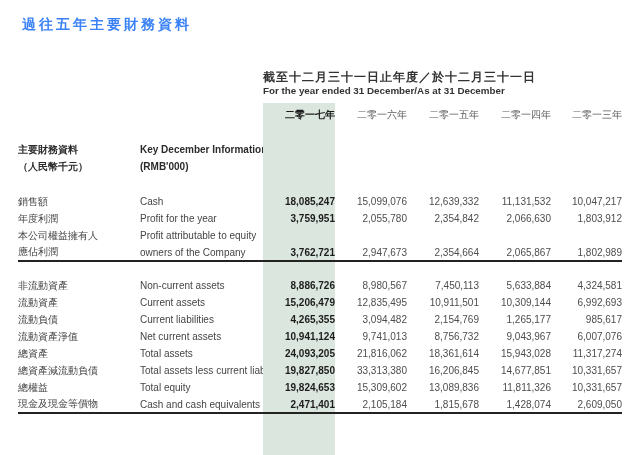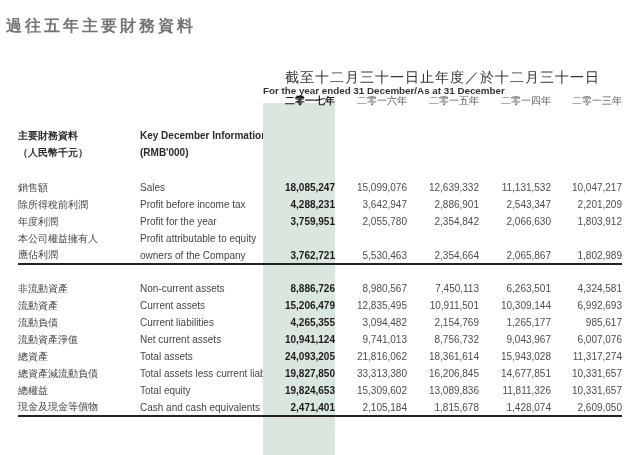--- a/index.html
+++ b/index.html
@@ -2,41 +2,41 @@
 <html><head>
 <meta charset="utf-8">
 <style>
   * { margin:0; padding:0; box-sizing:border-box; }
   html,body { background:#ffffff; }
   .page {
     position:relative; width:640px; height:455px; background:#ffffff;
     font-family:"Liberation Sans", sans-serif; overflow:hidden;
   }
   .page-title-zh {
-    position:absolute; left:6px; top:16px;
-    font-size:16px; font-weight:bold; color:#737373; letter-spacing:3px;
+    position:absolute; left:22px; top:16px;
+    font-size:14px; font-weight:bold; color:#3b82f6; letter-spacing:3px;
   }
   .page-title-en {
     position:absolute; left:263px; top:11px; width:372px;
     font-size:15px; font-weight:bold; color:#2e8c68; line-height:1.45; letter-spacing:0.2px;
   }
   .period-zh {
-    position:absolute; left:263px; top:69px; width:359px; text-align:center;
-    font-size:14px; font-weight:normal; color:#333333; letter-spacing:1px;
+    position:absolute; left:263px; top:69px; width:359px; 
+    font-size:12px; font-weight:bold; color:#333333; letter-spacing:1px;
   }
   .period-en {
     position:absolute; left:263px; top:85px; width:359px; 
     font-size:9.8px; font-weight:bold; color:#333333;
   }
   .highlight-col {
     position:absolute; left:263px; top:103px; width:72px; height:352px;
     background:#dbe6df;
   }
   table.fin {
-    position:absolute; left:18px; top:93px; width:604px;
+    position:absolute; left:18px; top:107px; width:604px;
     border-collapse:collapse; table-layout:fixed;
     font-size:10px; color:#454545;
   }
   table.fin td { padding:0; height:17px; vertical-align:middle; overflow:hidden; white-space:nowrap; }
   tr.year-zh td { height:16px; }
   tr.year-num td { height:19px; }
   tr.rule td { border-bottom:2px solid #222222; }
   td.yr { text-align:right; padding-right:8px; color:#5c5c5c; }
   td.num { text-align:right; padding-right:8px; color:#4d4d4d; }
   td.col17 { font-weight:bold; color:#1c1c1c; }
@@ -92,35 +92,26 @@
       <tr>
         <td class="sect">（人民幣千元）</td>
         <td class="sect sub">(RMB'000)</td>
         <td colspan="5"></td>
       </tr>
       <tr class="sp">
           <td colspan="7"></td>
         </tr>
     <tr>
           <td class="">銷售額</td>
-          <td class="">Sales</td>
+          <td class="">Cash</td>
           <td class="num col17">18,085,247</td>
           <td class="num">15,099,076</td>
           <td class="num">12,639,332</td>
           <td class="num">11,131,532</td>
           <td class="num">10,047,217</td>
-        </tr>
-        <tr>
-          <td class="">除所得稅前利潤</td>
-          <td class="">Profit before income tax</td>
-          <td class="num col17">4,288,231</td>
-          <td class="num">3,642,947</td>
-          <td class="num">2,886,901</td>
-          <td class="num">2,543,347</td>
-          <td class="num">2,201,209</td>
         </tr>
         <tr>
           <td class="">年度利潤</td>
           <td class="">Profit for the year</td>
           <td class="num col17">3,759,951</td>
           <td class="num">2,055,780</td>
           <td class="num">2,354,842</td>
           <td class="num">2,066,630</td>
           <td class="num">1,803,912</td>
         </tr>
@@ -130,35 +121,35 @@
           <td class="num col17"></td>
           <td class="num"></td>
           <td class="num"></td>
           <td class="num"></td>
           <td class="num"></td>
         </tr>
         <tr class="rule">
           <td class="indent-zh">應佔利潤</td>
           <td class="indent-en">owners of the Company</td>
           <td class="num col17">3,762,721</td>
-          <td class="num">5,530,463</td>
+          <td class="num">2,947,673</td>
           <td class="num">2,354,664</td>
           <td class="num">2,065,867</td>
           <td class="num">1,802,989</td>
         </tr>
         <tr class="sp2">
           <td colspan="7"></td>
         </tr>
         <tr>
           <td class="">非流動資產</td>
           <td class="">Non-current assets</td>
           <td class="num col17">8,886,726</td>
           <td class="num">8,980,567</td>
           <td class="num">7,450,113</td>
-          <td class="num">6,263,501</td>
+          <td class="num">5,633,884</td>
           <td class="num">4,324,581</td>
         </tr>
         <tr>
           <td class="">流動資產</td>
           <td class="">Current assets</td>
           <td class="num col17">15,206,479</td>
           <td class="num">12,835,495</td>
           <td class="num">10,911,501</td>
           <td class="num">10,309,144</td>
           <td class="num">6,992,693</td>

